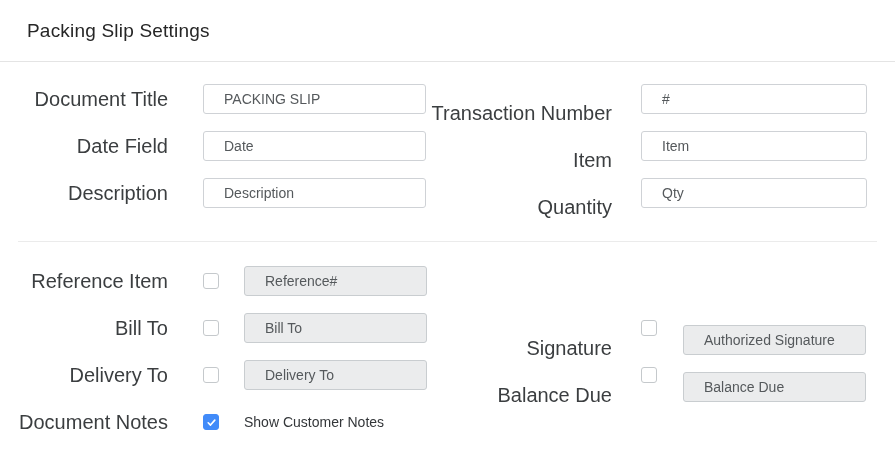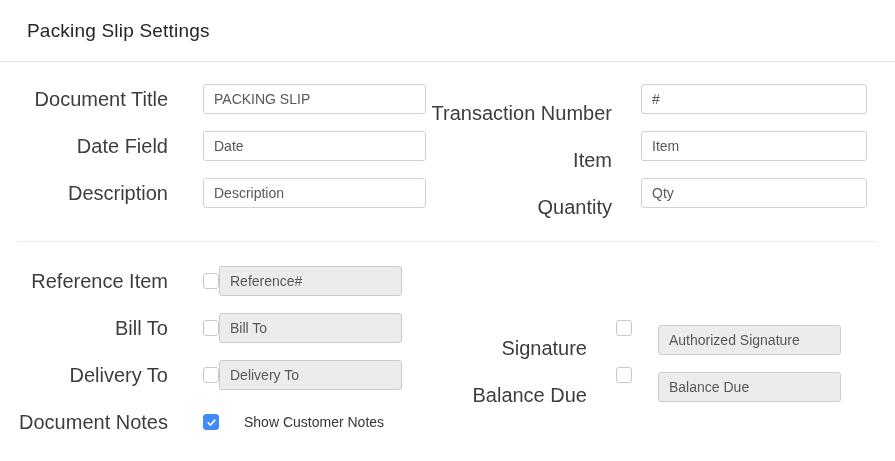--- a/index.html
+++ b/index.html
@@ -48,27 +48,27 @@
   .lbl-d { width: 185px; margin-top: 40px; }
 
   .inp {
     height: 30px;
     border: 1px solid #cfd2d6;
     border-radius: 3px;
     background: #ffffff;
     font-family: "Liberation Sans", sans-serif;
     font-size: 14px;
     color: #55595c;
-    padding: 0 10px;
+    padding: 0 20px;
     outline: none;
     flex: 0 0 auto;
   }
   .inp-a { margin-left: 35px; width: 223px; }
   .inp-b { margin-left: 29px; width: 226px; }
-  .inp-c { width: 183px; }
+  .inp-c { margin-left: 25px; width: 183px; }
   .inp-d { margin-left: 26px; width: 183px; margin-top: 24px; }
   .inp.dis {
     background: #ebeced;
     border-color: #c9cdd0;
     color: #55595c;
   }
 
   .divider {
     height: 1px;
     background: #ebebeb;

